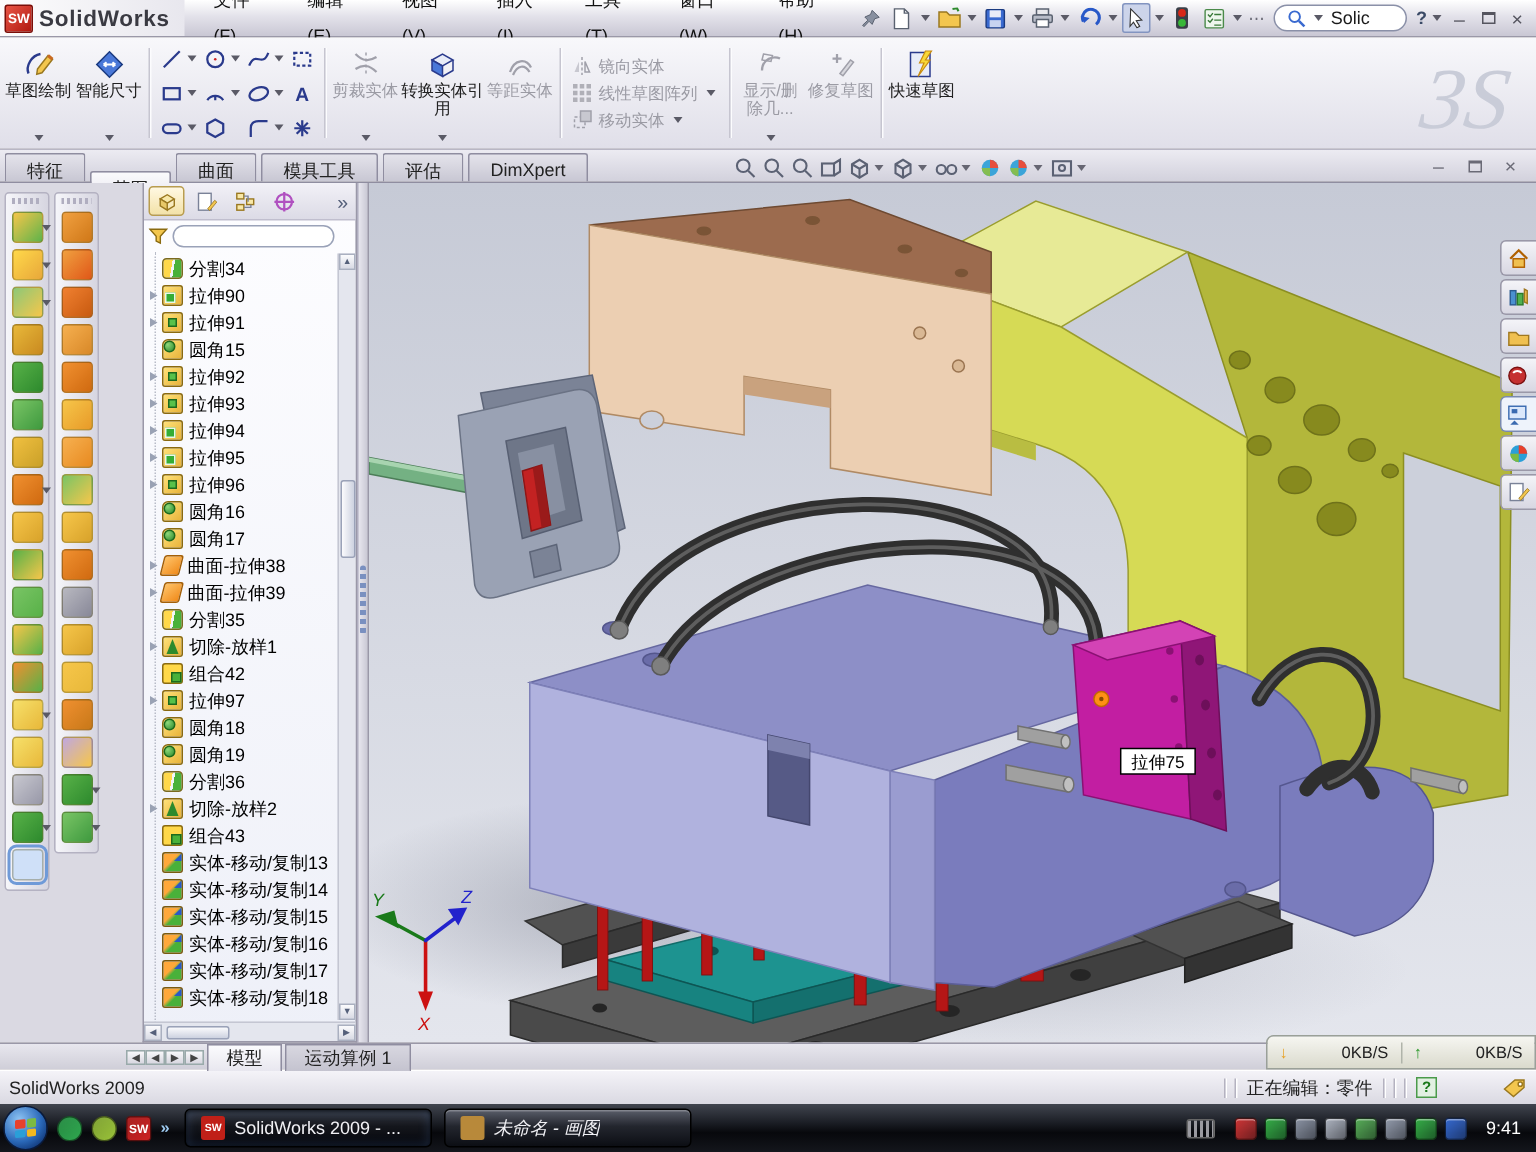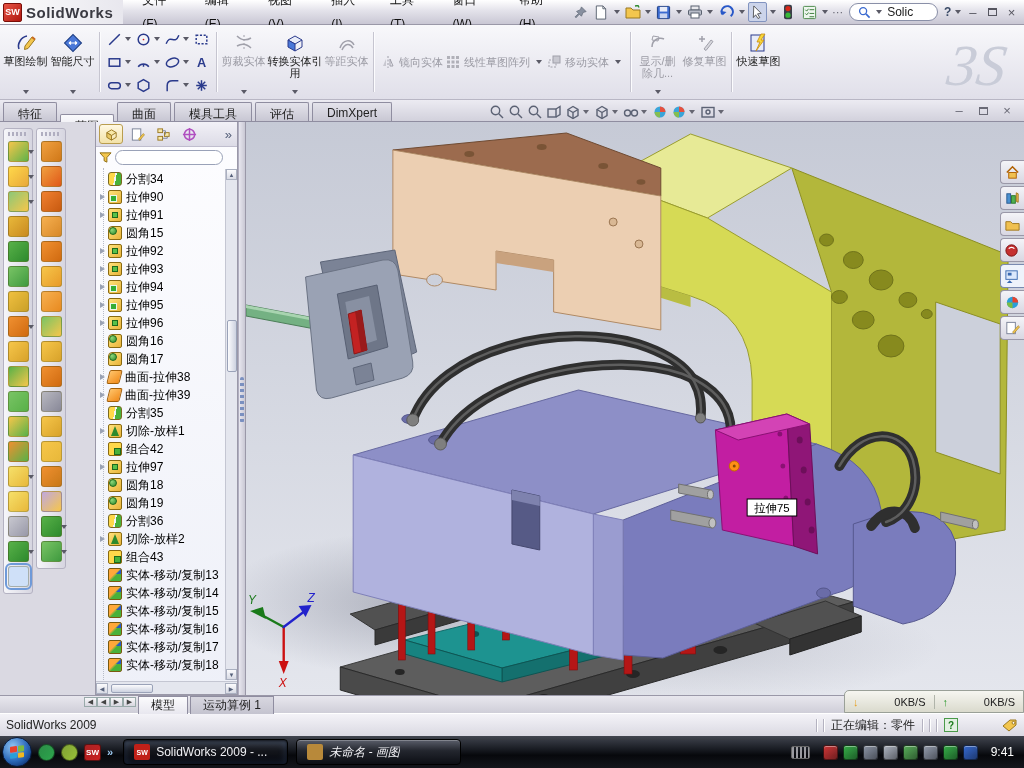--- a/index.html
+++ b/index.html
@@ -30,21 +30,21 @@
   .bigbtn{width:47px;display:flex;flex-direction:column;align-items:center;justify-content:flex-start;
     padding-top:4px;font-size:11px;line-height:12px;text-align:center;color:#222}
   .bigbtn.wide{width:56px}
   .bigbtn .bicon{height:24px;display:flex;align-items:center;justify-content:center}
   .bigbtn .bcaret{margin-top:auto;margin-bottom:3px}
   .bigbtn.disabled{color:#9b9ba4}
   .vsep{width:1px;background:#c6c5d0;margin:5px 3px;box-shadow:1px 0 0 #fcfcfe}
   .skgrid{display:grid;grid-template-rows:repeat(3,23px);grid-auto-flow:column;align-content:center;padding:0 2px}
   .skcell{display:flex;align-items:center;padding:0 1px}
   .skicon{width:17px;height:17px}
-  .stackcol{display:flex;justify-content:center;gap:3px;padding:0 4px;color:#9b9ba4;font-size:11px}
+  .stackcol{display:flex;flex-direction:column;justify-content:center;gap:3px;padding:0 4px;color:#9b9ba4;font-size:11px}
   .stackrow{display:flex;align-items:center;gap:4px}
   .watermark{position:absolute;right:18px;top:12px;font-family:"Liberation Serif","DejaVu Serif",serif;
     font-style:italic;font-size:58px;color:#c9ccd8;transform:skewX(-8deg);line-height:1;user-select:none}
   
   .tabrow{height:22px;background:linear-gradient(#ecebf2,#d2d1dc);display:flex;align-items:flex-end;
     border-bottom:1px solid #8f8da0;position:relative}
   .rtab{padding:3px 14px 2px;border:1px solid #8f8da0;border-bottom:none;margin-left:3px;height:19px;
     background:linear-gradient(#e4e3eb,#c8c7d3);border-radius:2px 2px 0 0;color:#222}
   .rtab.active{background:linear-gradient(#fafafc,#e6e5ee);position:relative;top:13px;height:20px}
   .headsup{position:absolute;left:488px;top:3px;display:flex;align-items:center;gap:1px;opacity:.9}
@@ -103,21 +103,21 @@
     background:repeating-linear-gradient(#7a90c0 0 3px,transparent 3px 6px);border-radius:2px}
   .viewport{flex:1;position:relative;overflow:hidden}
   .viewport svg.scene{position:absolute;inset:0;width:100%;height:100%}
   
   .taskpane{position:absolute;right:0;top:38px;width:24px;display:flex;flex-direction:column;gap:2px}
   .tpbtn{width:24px;height:24px;background:linear-gradient(#f4f4f8,#d8d7e2);border:1px solid #9a98a8;border-right:none;
     border-radius:4px 0 0 4px;display:flex;align-items:center;justify-content:center}
   .tpbtn.active{background:#eef3fb;border-color:#7a8ab0}
   
   .doctabs{height:18px;background:linear-gradient(#e8e7ee,#cfced8);border-top:1px solid #9a98a8;
-    display:flex;align-items:flex-start;padding-left:84px;position:relative}
+    display:flex;align-items:center;padding-left:84px;position:relative}
   .navbtn{width:13px;margin:1px 0;display:flex;align-items:center;justify-content:center;font-size:7px;color:#444;
     background:linear-grad(#f8f8fa,#d8d7e0);background:linear-gradient(#f8f8fa,#d8d7e0);border:1px solid #9aa}
   .dtab{padding:0 12px;display:flex;align-items:center;font-size:12px;border:1px solid #8f8da0;border-bottom:none;margin-left:2px;
     background:linear-gradient(#d8d7e0,#c4c3cf);color:#222}
   .dtab.active{background:linear-gradient(#fbfbfd,#e8e7ef)}
   .netmon{position:absolute;right:0;top:690px;width:180px;height:23px;display:flex;align-items:center;z-index:30;
     background:linear-gradient(#f6f6f1,#dadacd);border:1px solid #9aa098;border-radius:5px 0 0 0;font-size:11px;color:#222}
   .netcell{flex:1;display:flex;align-items:center;justify-content:space-between;padding:0 8px}
   .netdiv{width:1px;height:14px;background:#b0b4aa}
   .statusbar{height:23px;background:linear-gradient(#f4f3f8,#dad9e2);border-top:1px solid #fff;

